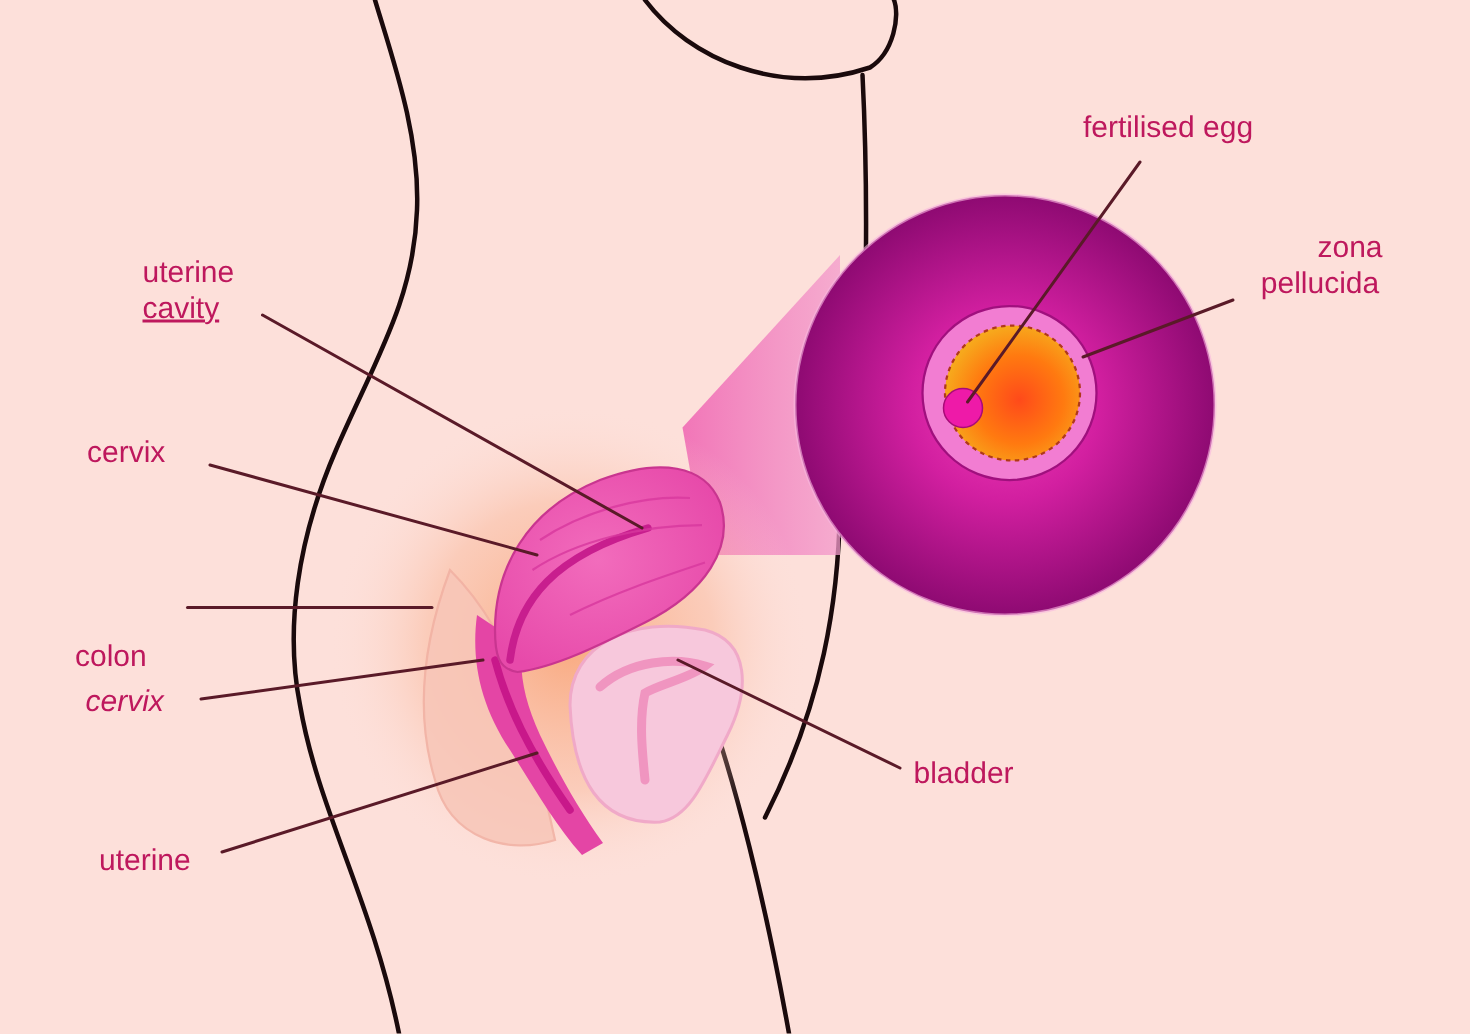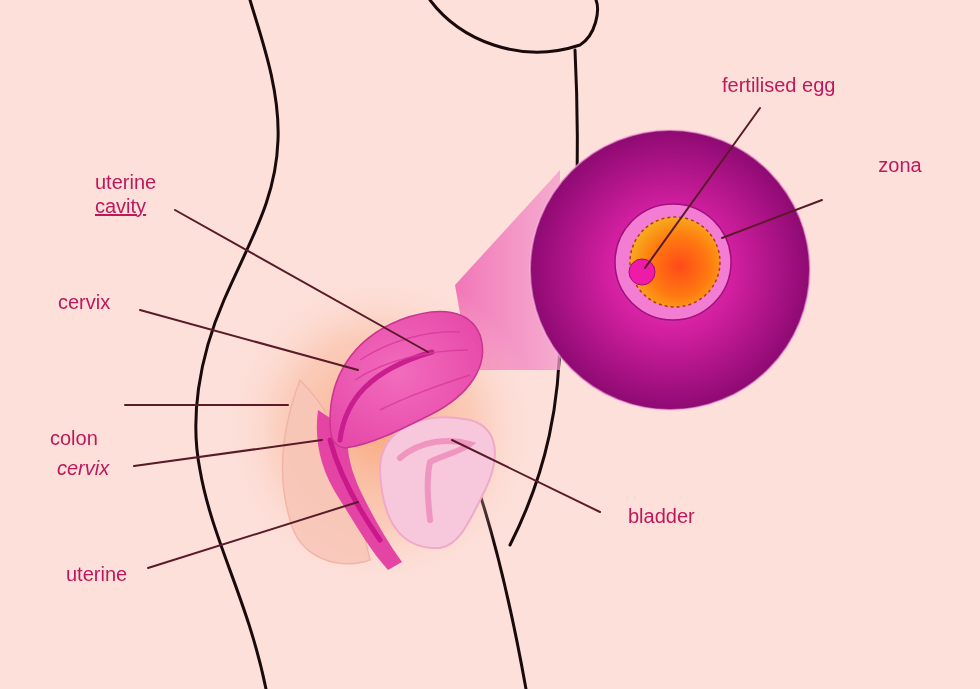--- a/index.html
+++ b/index.html
@@ -83,20 +83,21 @@
       <line x1="140" y1="310" x2="358" y2="370"></line>
       <line x1="125" y1="405" x2="288" y2="405"></line>
       <line x1="134" y1="466" x2="322" y2="440"></line>
       <line x1="148" y1="568" x2="358" y2="502"></line>
       <line x1="600" y1="512" x2="452" y2="440"></line>
     </g>
   </svg>
 
   <div class="label" style="left:722px; top:73px;">fertilised egg</div>
   <div class="label right" style="left:860px; top:153px; width:80px;">zona</div>
+  <div class="label right" style="left:820px; top:177px; width:120px;">pellucida</div>
   <div class="label" style="left:95px; top:170px;">uterine</div>
   <div class="label" style="left:95px; top:194px;text-decoration:underline;">cavity</div>
   <div class="label" style="left:58px; top:290px;">cervix</div>
   <div class="label" style="left:50px; top:392px;margin-top:34px;">colon</div>
   <div class="label" style="left:57px; top:456px;font-style:italic;">cervix</div>
   <div class="label" style="left:66px; top:562px;">uterine</div>
-  <div class="label" style="left:628px; top:504px;text-align:right;">bladder</div>
+  <div class="label" style="left:609px; top:504px;text-align:right;">bladder</div>
 </div>
 
 </body></html>

